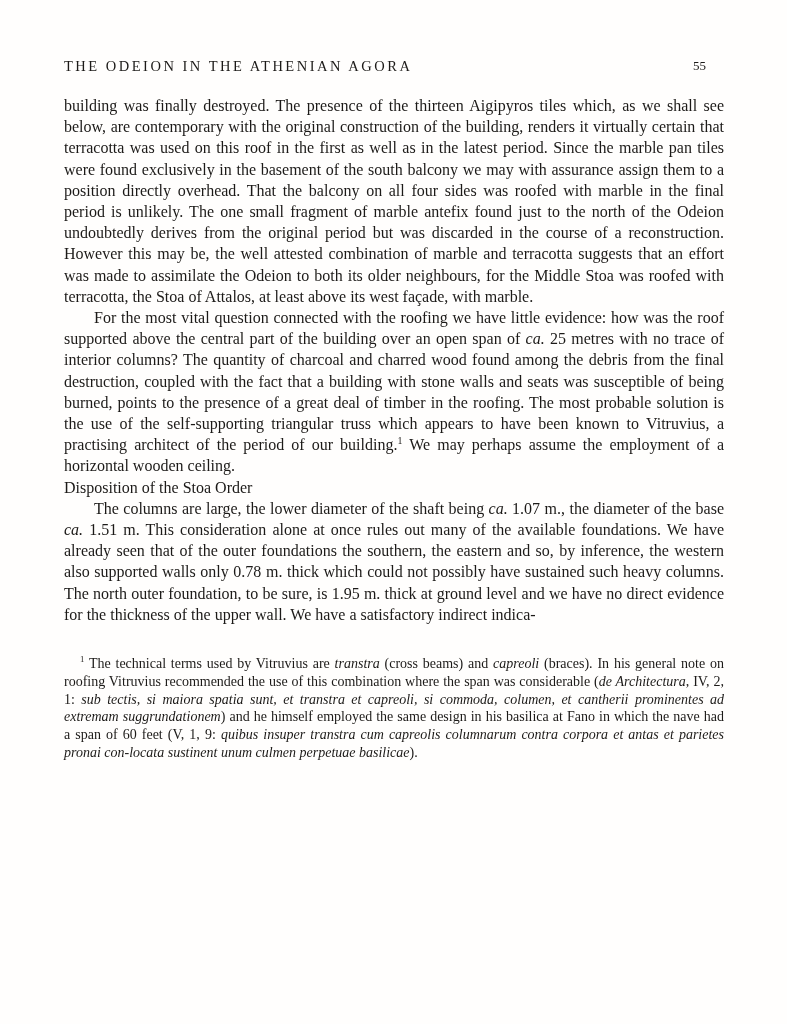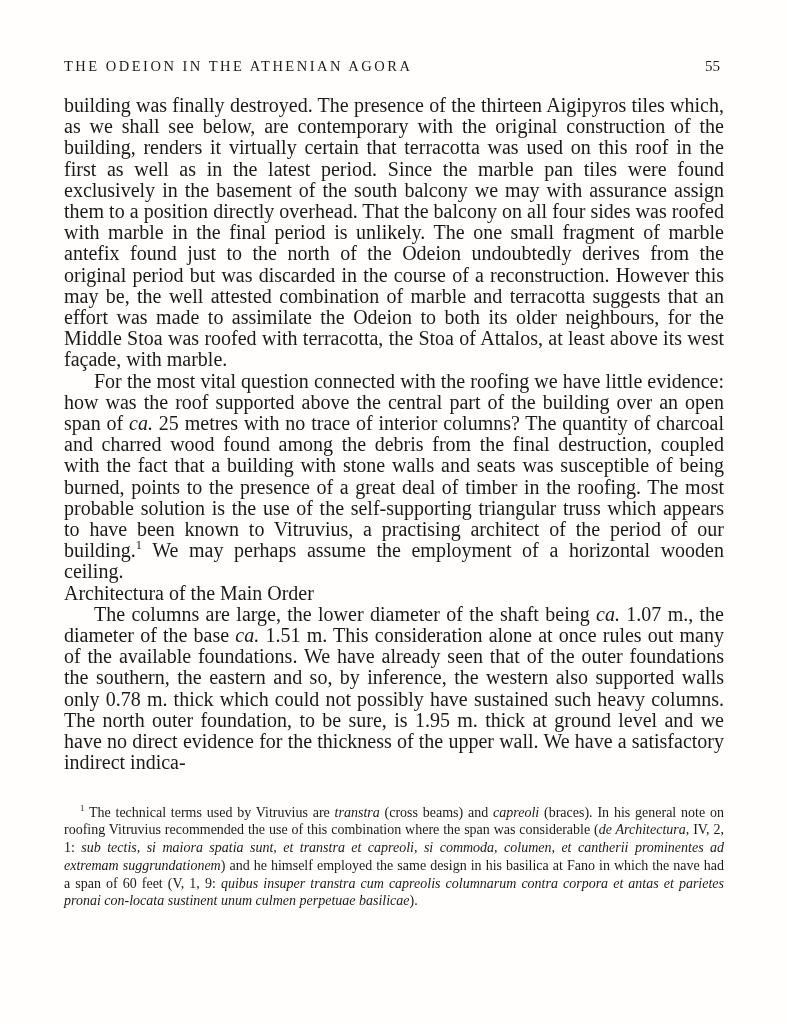--- a/index.html
+++ b/index.html
@@ -21,28 +21,28 @@
   .running-head {
     position: relative;
     text-align: left;
     font-size: 14.5px;
     letter-spacing: 2.5px;
     margin-bottom: 20px;
     white-space: nowrap;
   }
   .running-head .page-number {
     position: absolute;
-    right: 4px;
+    right: 18px;
     top: 0;
     letter-spacing: 0;
-    font-size: 15px;
+    font-size: 13px;
   }
   .body-text p {
     margin: 0;
-    font-size: 20px;
+    font-size: 16px;
     line-height: 21.2px;
     text-align: justify;
     text-justify: inter-word;
   }
   .body-text p.indent {
     text-indent: 30px;
   }
   .section-heading {
     font-size: 16.5px;
     margin: 24px 0 9px 0;
@@ -70,20 +70,20 @@
 
   <div class="running-head">
     <span>THE ODEION IN THE ATHENIAN AGORA</span>
     <span class="page-number">55</span>
   </div>
 
   <div class="body-text">
     <p><span>building was finally destroyed. The presence of the thirteen Aigipyros tiles which, as we shall see below, are contemporary with the original construction of the building, renders it virtually certain that terracotta was used on this roof in the first as well as in the latest period. Since the marble pan tiles were found exclusively in the basement of the south balcony we may with assurance assign them to a position directly overhead. That the balcony on all four sides was roofed with marble in the final period is unlikely. The one small fragment of marble antefix found just to the north of the Odeion undoubtedly derives from the original period but was discarded in the course of a reconstruction. However this may be, the well attested combination of marble and terracotta suggests that an effort was made to assimilate the Odeion to both its older neighbours, for the Middle Stoa was roofed with terracotta, the Stoa of Attalos, at least above its west façade, with marble.</span></p>
     <p class="indent"><span>For the most vital question connected with the roofing we have little evidence: how was the roof supported above the central part of the building over an open span of </span><span class="italic">ca.</span><span> 25 metres with no trace of interior columns? The quantity of charcoal and charred wood found among the debris from the final destruction, coupled with the fact that a building with stone walls and seats was susceptible of being burned, points to the presence of a great deal of timber in the roofing. The most probable solution is the use of the self-supporting triangular truss which appears to have been known to Vitruvius, a practising architect of the period of our building.</span><sup>1</sup><span> We may perhaps assume the employment of a horizontal wooden ceiling.</span></p>
 
-    <p class="section-heading">Architectura of the Main Order</p>
+    <p class="section-heading">Disposition of the Stoa Order</p>
 
     <p class="indent"><span>The columns are large, the lower diameter of the shaft being </span><span class="italic">ca.</span><span> 1.07 m., the diameter of the base </span><span class="italic">ca.</span><span> 1.51 m. This consideration alone at once rules out many of the available foundations. We have already seen that of the outer foundations the southern, the eastern and so, by inference, the western also supported walls only 0.78 m. thick which could not possibly have sustained such heavy columns. The north outer foundation, to be sure, is 1.95 m. thick at ground level and we have no direct evidence for the thickness of the upper wall. We have a satisfactory indirect indica-</span></p>
   </div>
 
   <div class="footnote"><sup>1</sup><span> The technical terms used by Vitruvius are </span><span class="italic">transtra</span><span> (cross beams) and </span><span class="italic">capreoli</span><span> (braces). In his general note on roofing Vitruvius recommended the use of this combination where the span was considerable (</span><span class="italic">de Architectura</span><span>, IV, 2, 1: </span><span class="italic">sub tectis, si maiora spatia sunt, et transtra et capreoli, si commoda, columen, et cantherii prominentes ad extremam suggrundationem</span><span>) and he himself employed the same design in his basilica at Fano in which the nave had a span of 60 feet (V, 1, 9: </span><span class="italic">quibus insuper transtra cum capreolis columnarum contra corpora et antas et parietes pronai con-locata sustinent unum culmen perpetuae basilicae</span><span>).</span></div>
 
 </div>
 
 </body></html>

